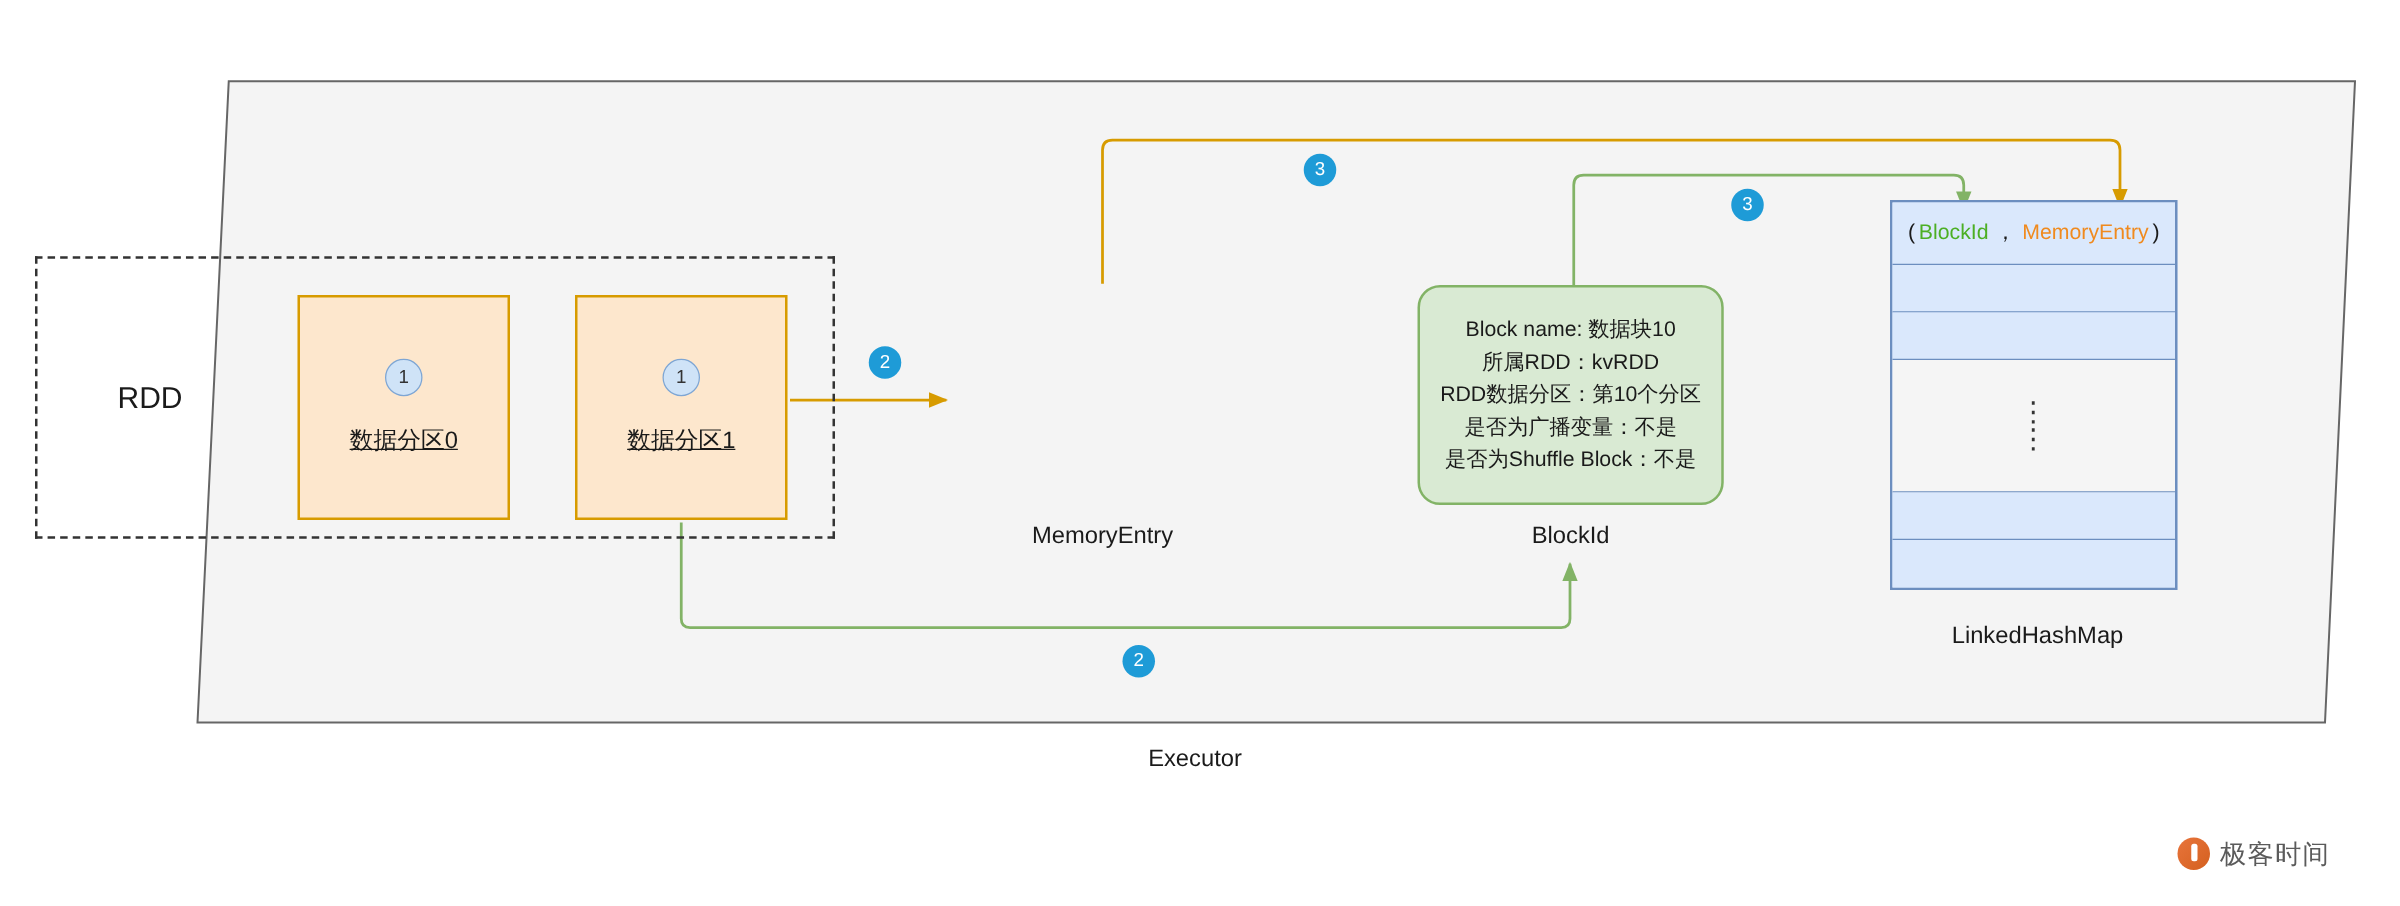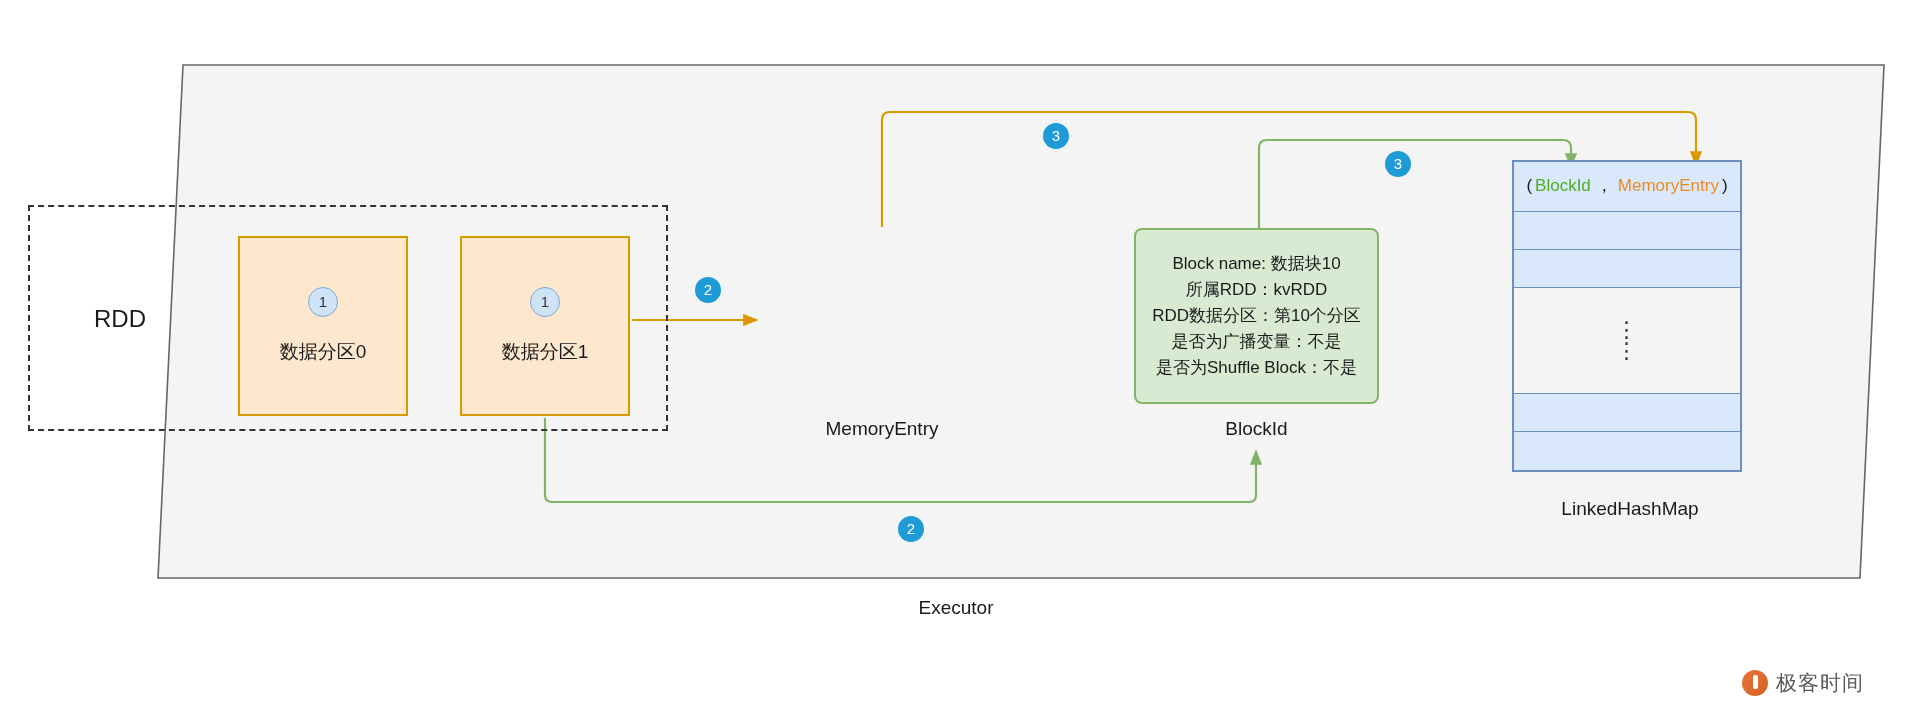--- a/index.html
+++ b/index.html
@@ -57,20 +57,21 @@
     flex-direction: column;
     align-items: center;
     justify-content: center;
   }
   #partition-0 { left: 238px; top: 236px; }
   #partition-1 { left: 460px; top: 236px; }
   .partition-label {
     font-size: 19px;
     color: #1a1a1a;
     margin-top: 22px;
+    text-decoration: underline;
   }
 
   
   .badge {
     position: absolute;
     width: 26px;
     height: 26px;
     border-radius: 50%;
     background: #1e9bd7;
     color: #ffffff;
@@ -126,21 +127,21 @@
   #caption-lhm         { left: 1510px; top: 498px; width: 240px; }
   #caption-executor    { left: 836px; top: 597px; width: 240px; text-align: center; }
 
   
   .blockid-box {
     left: 1134px;
     top: 228px;
     width: 245px;
     height: 176px;
     border: 2px solid #82b366;
-    border-radius: 8px;
+    border-radius: 18px;
     background: #d9ead3;
     display: flex;
     flex-direction: column;
     align-items: center;
     justify-content: center;
     gap: 2px;
     padding: 4px 6px;
   }
   .blockid-line {
     font-size: 17px;

